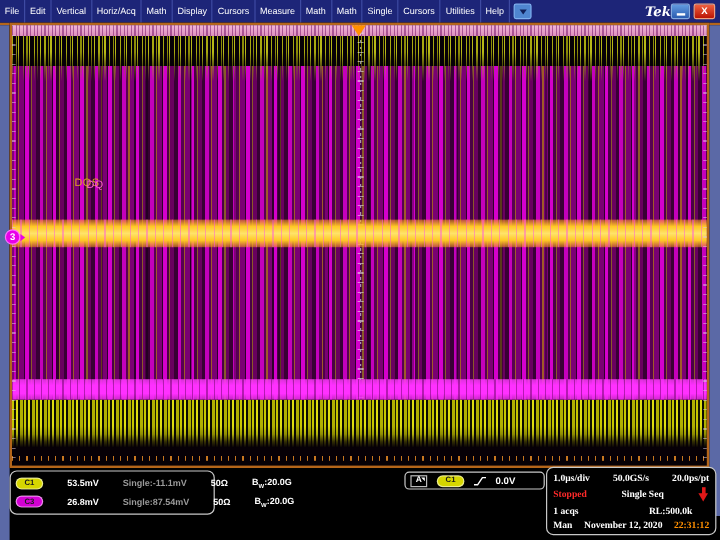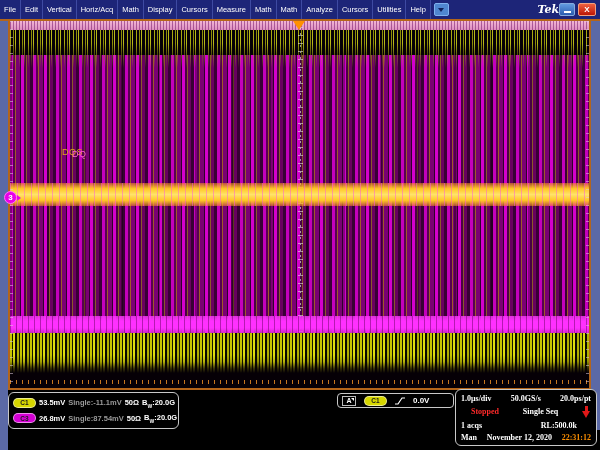--- a/index.html
+++ b/index.html
@@ -95,41 +95,41 @@
   .ch3-marker { left:-6px; top:170px; width:13px; height:13px; border-radius:50%;
     background:#e800e8; border:1px solid #ff70ff; color:#fff; font-size:8px; font-weight:bold;
     display:flex; align-items:center; justify-content:center; z-index:5; }
   .ch3-marker::after { content:""; position:absolute; left:12px; top:3px; width:0; height:0;
     border-top:3px solid transparent; border-bottom:3px solid transparent; border-left:4px solid #e800e8; }
 
   
   .rbox { position:absolute; background:#000; border:1px solid #c8c8c8; color:#fff; }
   .ch-box { left:8px; top:392px; width:171px; height:37px; border-radius:6px;
             display:flex; flex-direction:column; justify-content:space-around; padding:2px 4px; }
-  .ch-row { display:flex; align-items:center; gap:3px; font-size:7.5px; font-weight:bold; white-space:nowrap; }
+  .ch-row { display:flex; align-items:center; gap:20px; font-size:7.5px; font-weight:bold; white-space:nowrap; }
   .pill { min-width:23px; height:10px; border-radius:5px; color:#1a1a1a; font-size:6.5px; font-weight:bold;
           display:inline-flex; align-items:center; justify-content:center; border:1px solid rgba(255,255,255,0.55); }
   .pill.c1 { background:#d6d600; }
   .pill.c3 { background:#d400d4; }
   .offset { color:#9a9a9a; }
   .bw sub { font-size:5px; }
 
   .trig-box { left:337px; top:393px; width:117px; height:15px; border-radius:4px;
               display:flex; align-items:center; gap:8px; padding:0 4px; }
   .abox { position:relative; width:14px; height:10px; border:1px solid #bbb; color:#fff;
           font-size:7px; font-weight:bold; display:flex; align-items:center; justify-content:center; }
   .abox::after { content:""; position:absolute; top:1px; right:1px;
           border-left:3px solid transparent; border-bottom:3px solid transparent; border-top:3px solid #fff; width:0; height:0; }
   .level { font-size:8px; font-weight:bold; }
 
   .horiz-box { left:455px; top:389px; width:142px; height:57px; border-radius:6px;
                display:flex; flex-direction:column; justify-content:space-around; padding:2px 5px;
                font-size:8px; font-weight:bold; }
   .h-row { display:flex; justify-content:space-between; align-items:center; white-space:nowrap;font-family:Liberation Serif, serif; }
-  .stopped { color:#ff2a2a;margin-left:10px; }
+  .stopped { color:#ff2a2a; }
   .time { color:#ff9000; }
   .rl { margin-right:14px; }
   .red-arrow { position:relative; width:9px; height:12px; }
   .red-arrow::before { content:""; position:absolute; left:3px; top:0; width:3px; height:6px; background:#e01818; }
   .red-arrow::after { content:""; position:absolute; left:0; top:5px; width:0; height:0;
     border-left:4.5px solid transparent; border-right:4.5px solid transparent; border-top:7px solid #e01818; }
 </style>
 </head>
 <body>
 
@@ -139,21 +139,21 @@
     <span class="mi">File</span>
     <span class="mi">Edit</span>
     <span class="mi">Vertical</span>
     <span class="mi">Horiz/Acq</span>
     <span class="mi">Math</span>
     <span class="mi">Display</span>
     <span class="mi">Cursors</span>
     <span class="mi">Measure</span>
     <span class="mi">Math</span>
     <span class="mi">Math</span>
-    <span class="mi">Analyze</span>
+    <span class="mi">Single</span>
     <span class="mi">Cursors</span>
     <span class="mi">Utilities</span>
     <span class="mi">Help</span>
     <span class="dd-btn">
       <span class="dd-tri"></span>
     </span>
     <span class="logo">Tek</span>
     <span class="btn-min">
       <span class="min-glyph"></span>
     </span>

